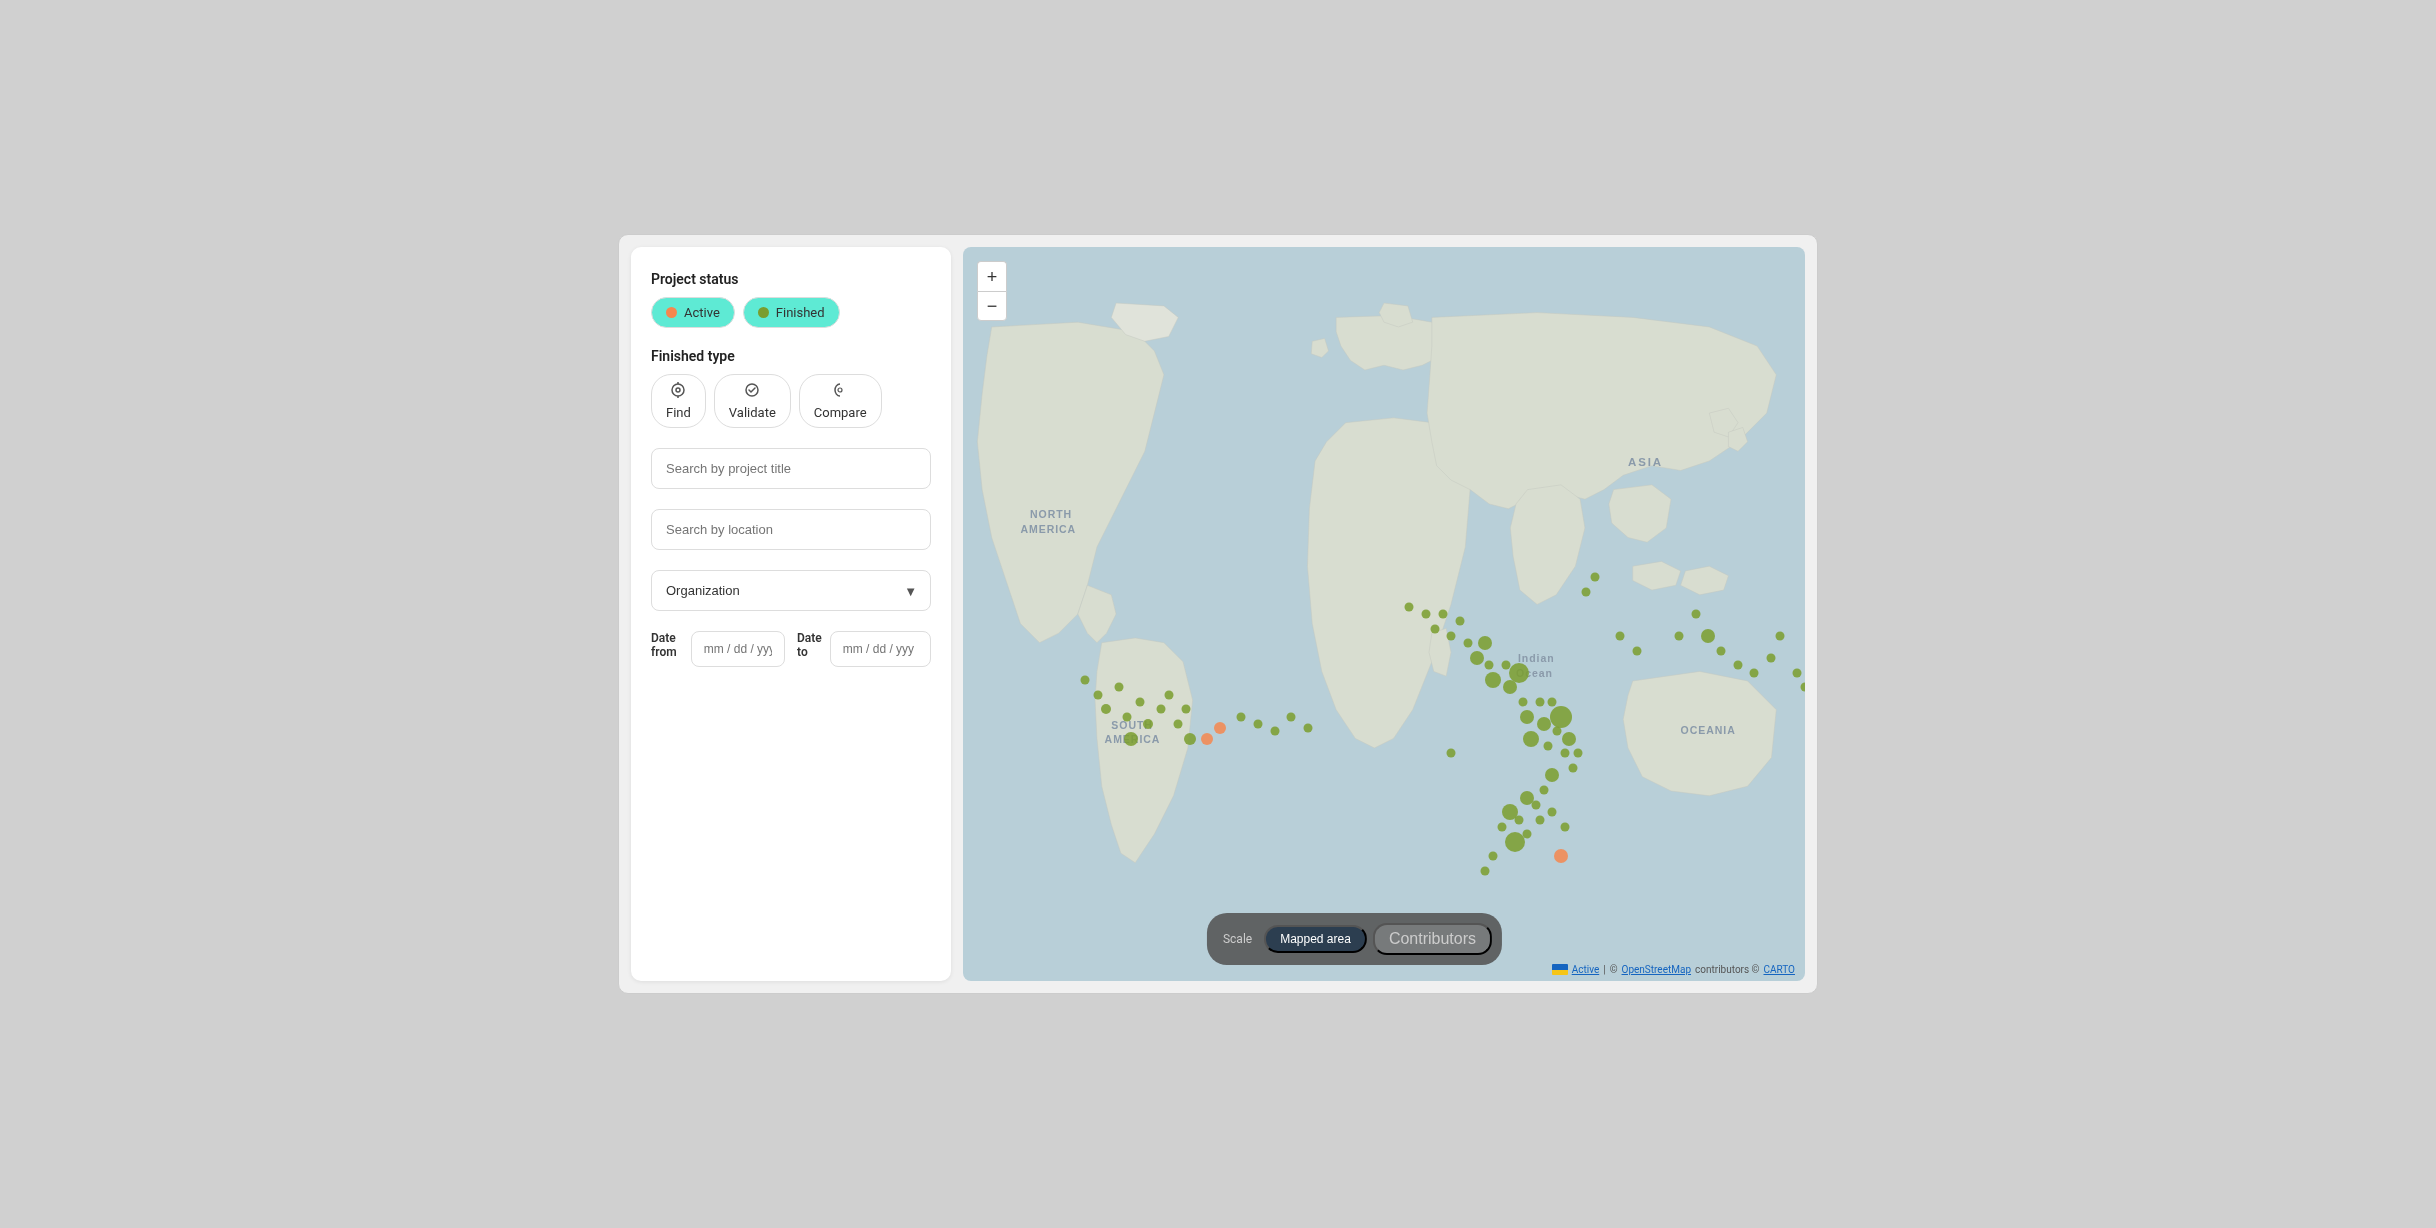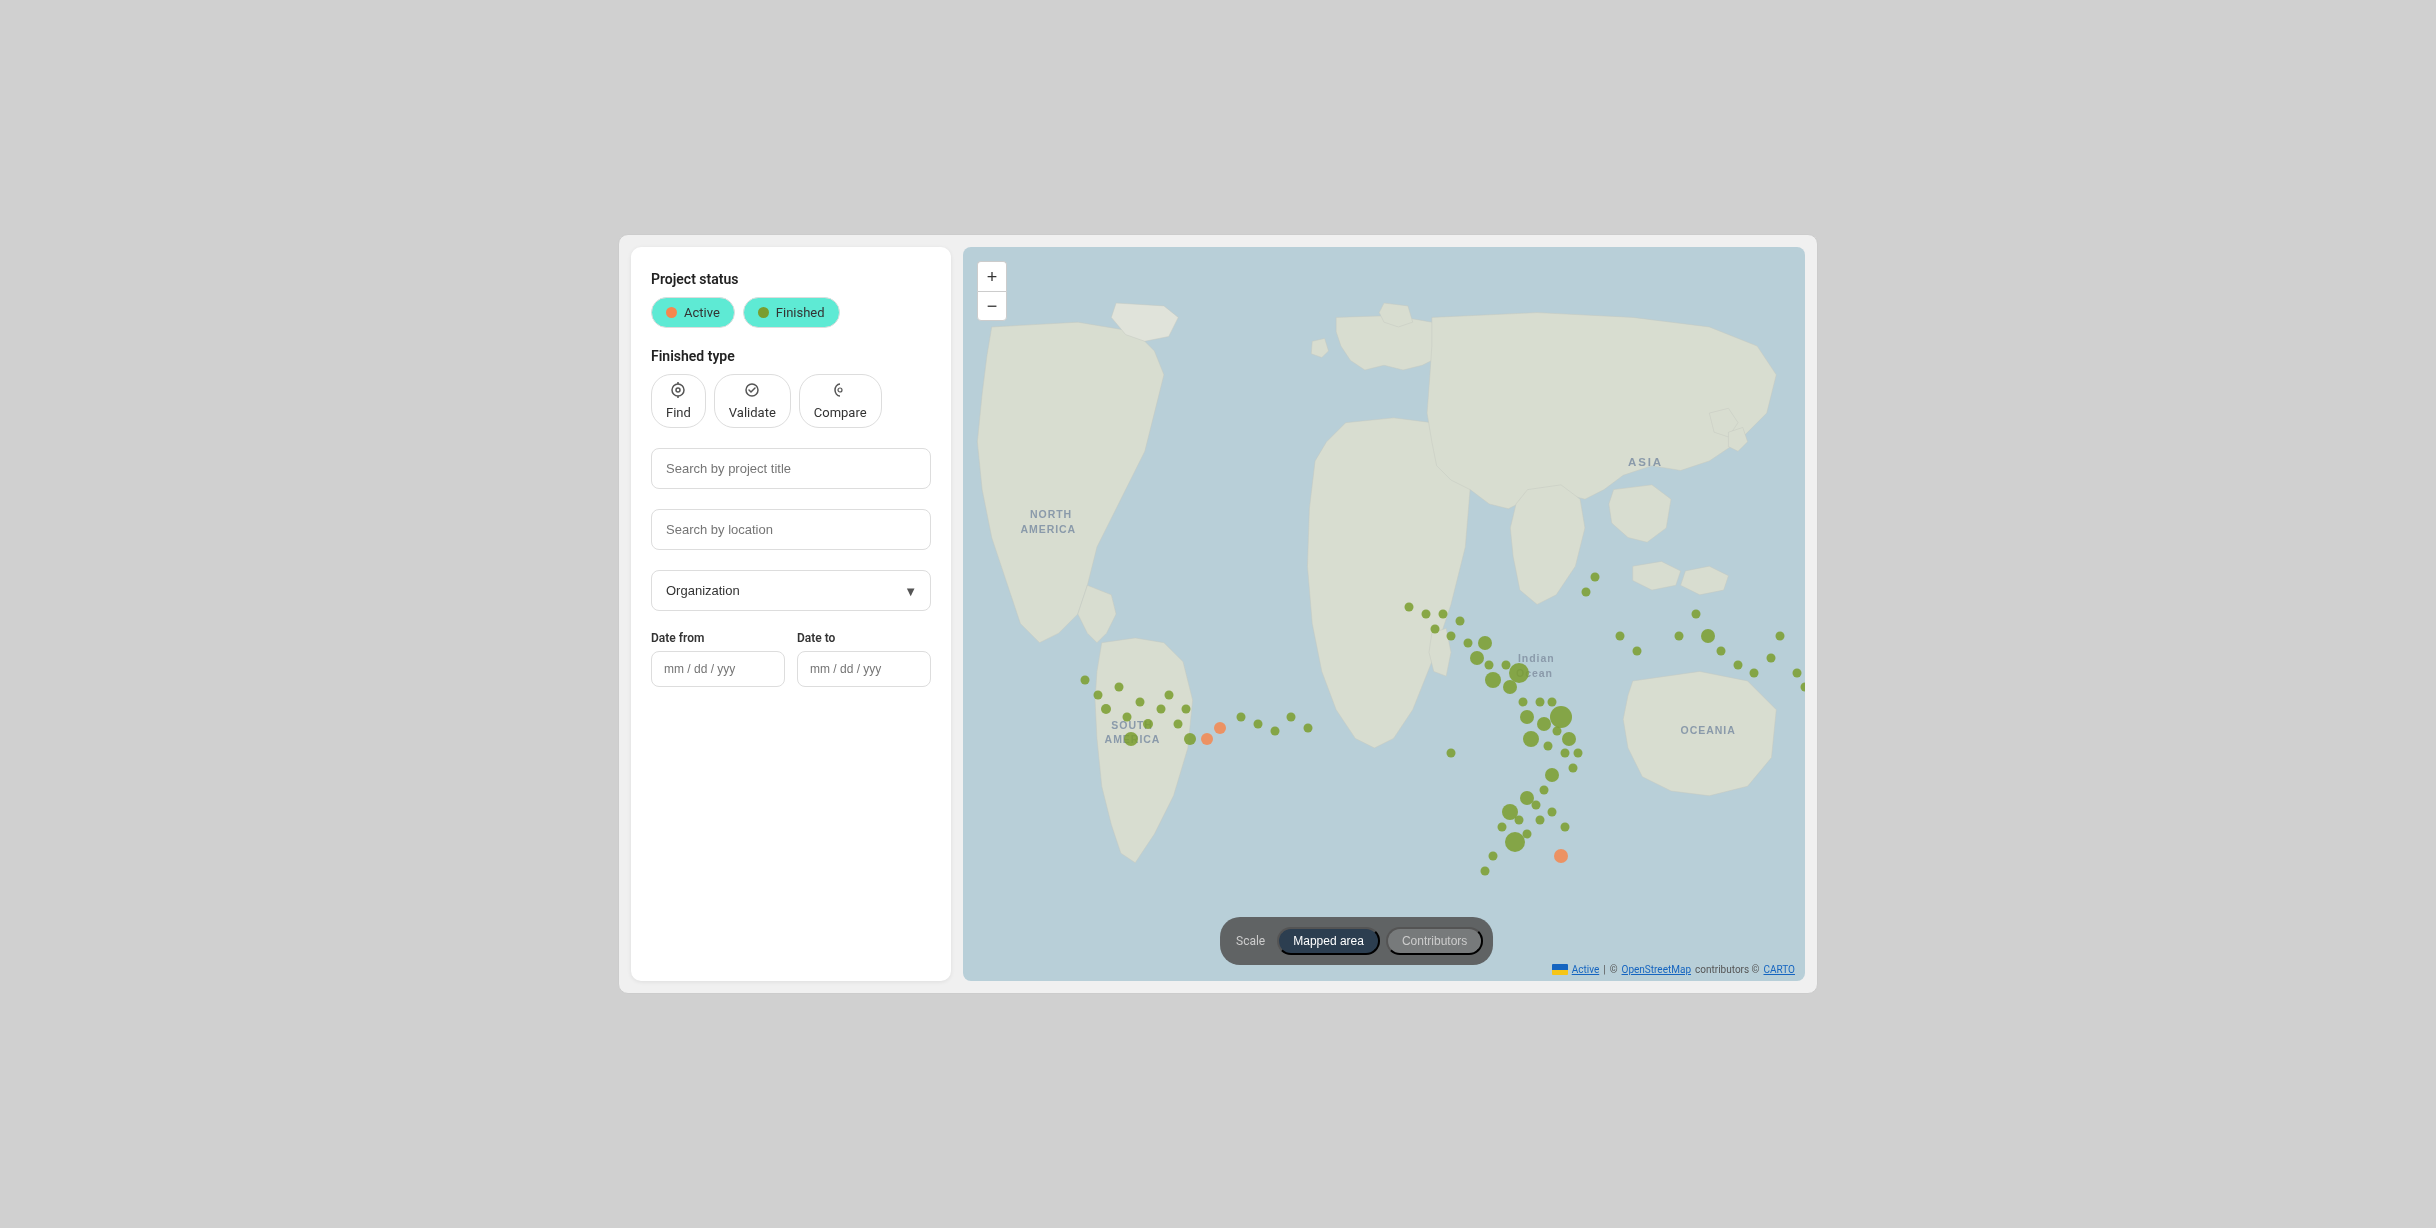--- a/index.html
+++ b/index.html
@@ -120,21 +120,21 @@
       pointer-events: none;
       font-size: 13px;
       color: #555;
     }
     .date-row {
       display: flex;
       gap: 12px;
     }
     .date-group {
       display: flex;
-      flex-direction: column;
+      flex-direction: row;
       gap: 6px;
       flex: 1;
     }
     .date-label {
       font-size: 12px;
       font-weight: 600;
       color: #333;
     }
     .date-input {
       border: 1.5px solid #ddd;
@@ -208,21 +208,21 @@
       padding: 5px 14px;
       border-radius: 14px;
       cursor: pointer;
       background: transparent;
     }
     .legend-btn.active {
       background: #2c3e50;
       color: #fff;
     }
     .legend-btn-light {
-      font-size: 12px;
+      font-size: 16px;
       color: #ccc;
       padding: 5px 14px;
       border-radius: 14px;
       cursor: pointer;
       background: rgba(255,255,255,0.15);
     }
 
     
     .map-attribution {
       position: absolute;

